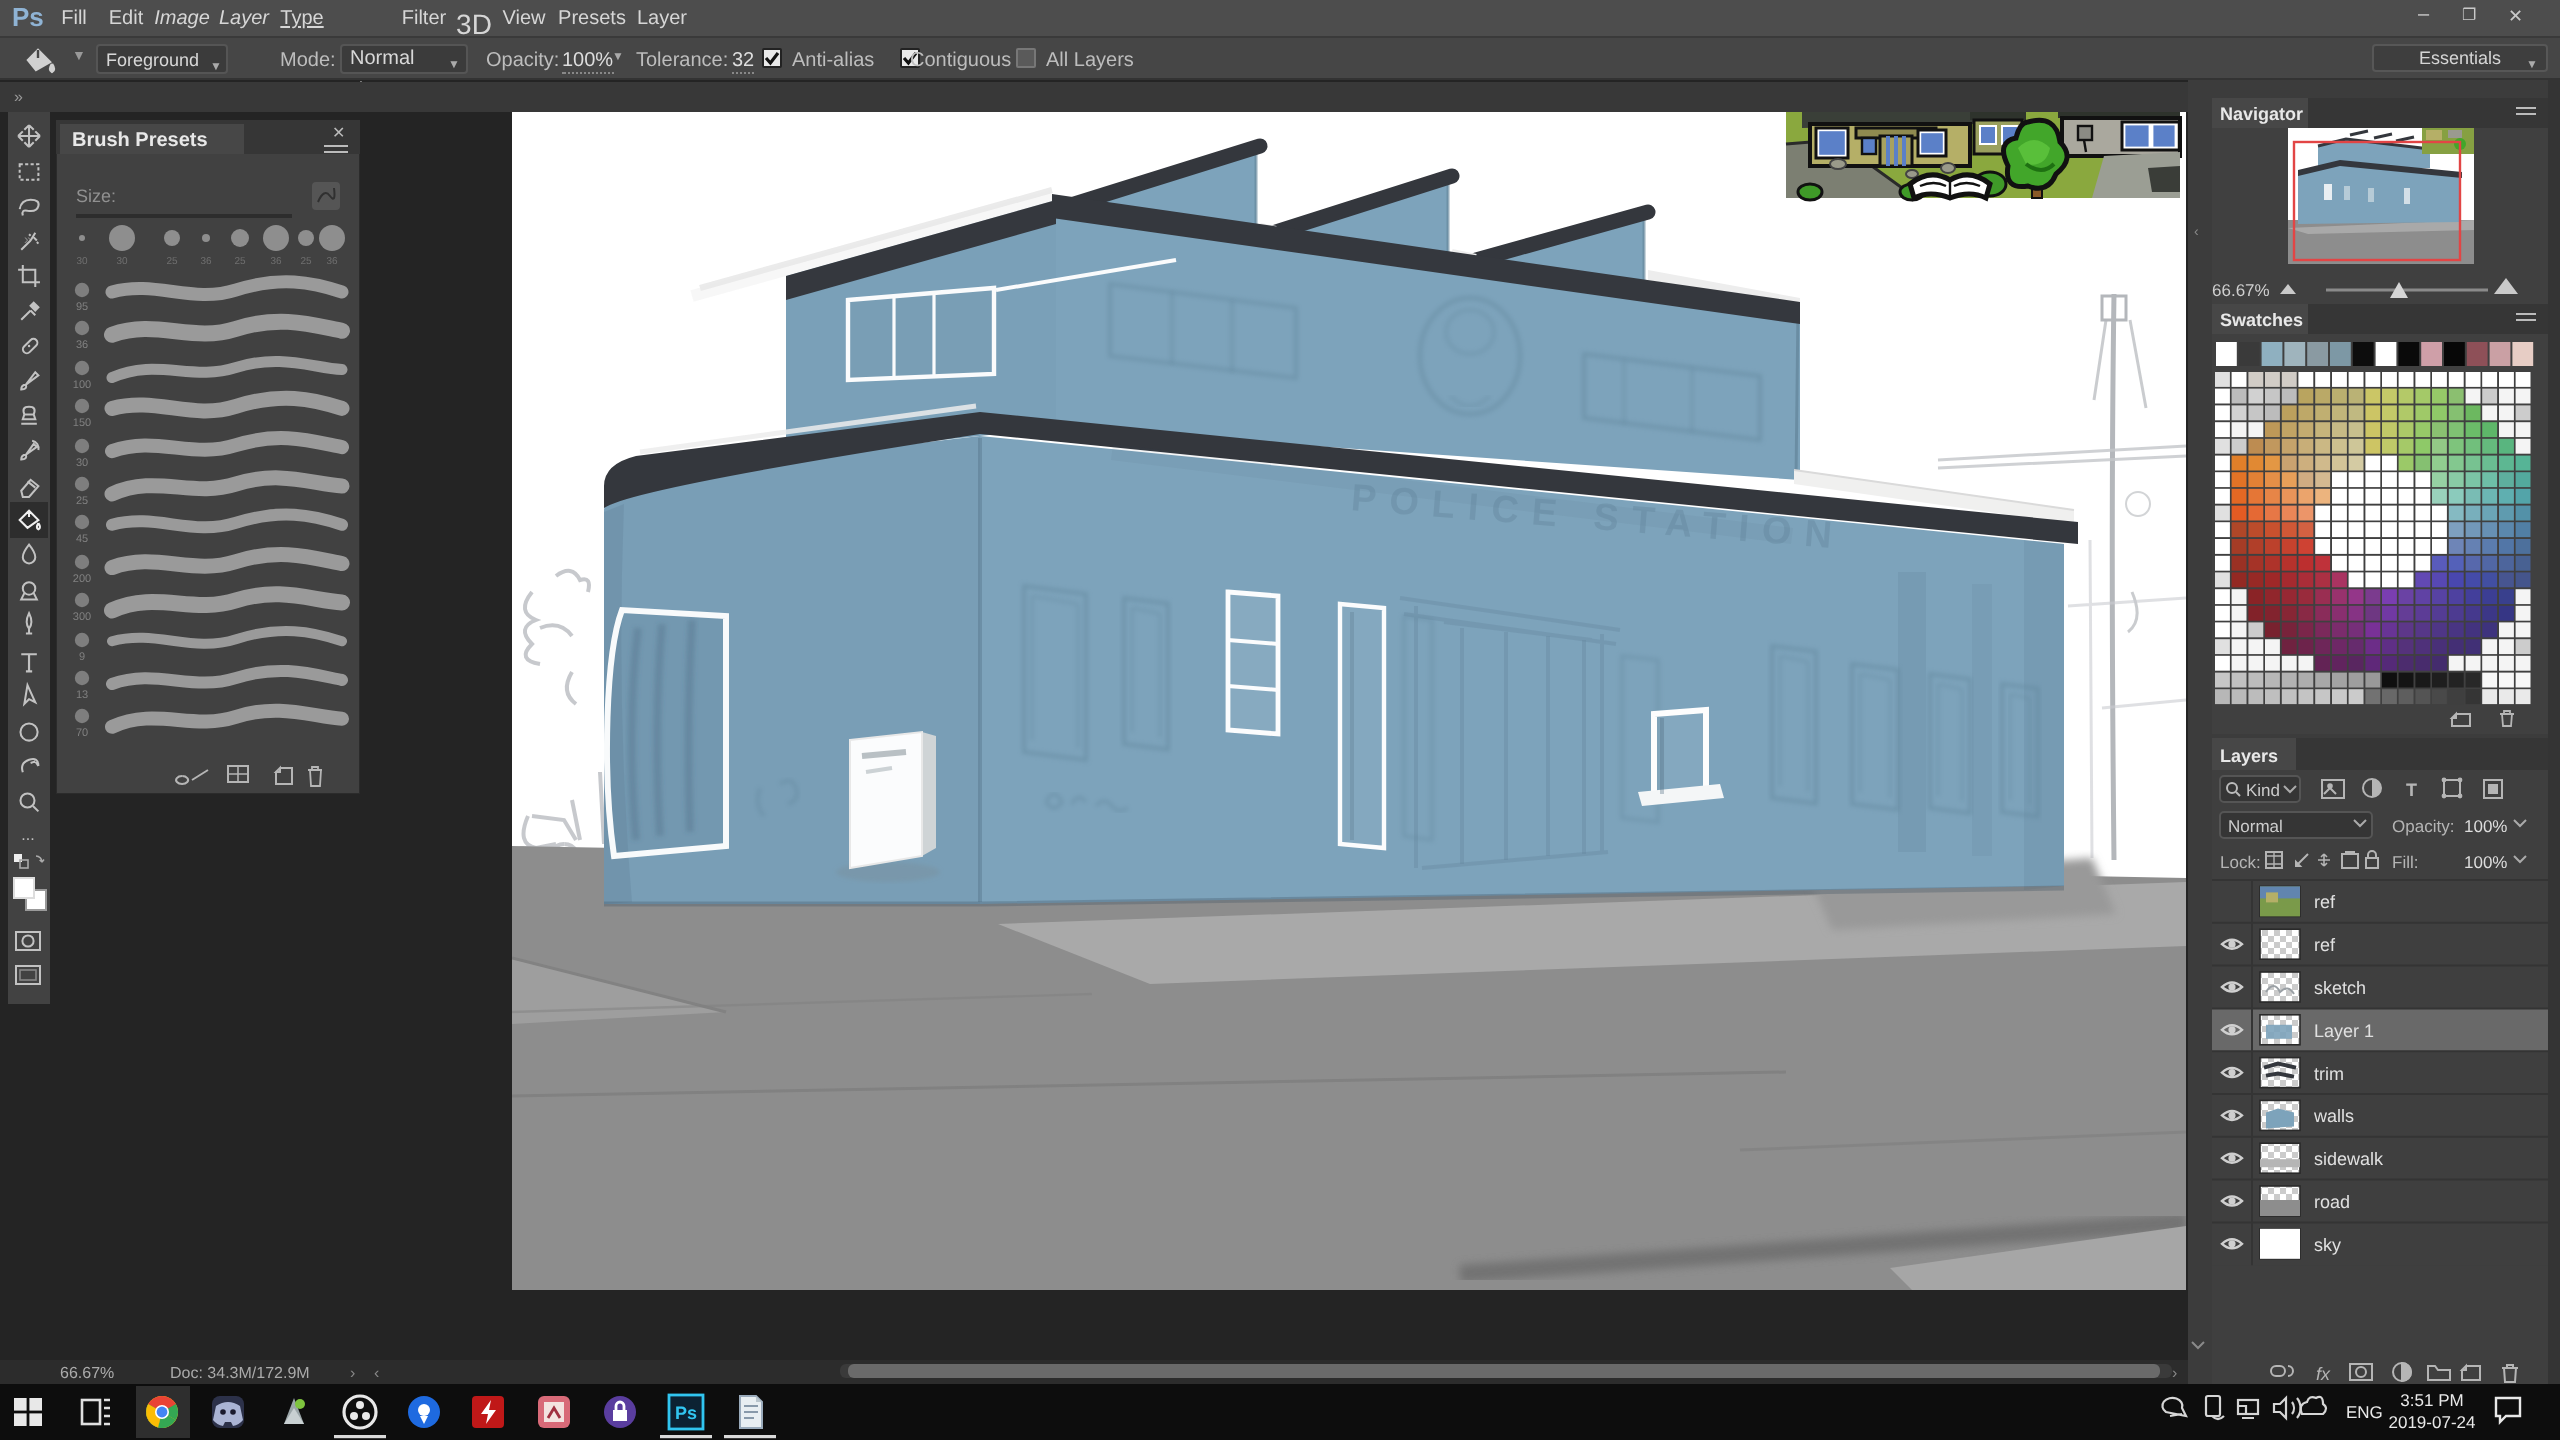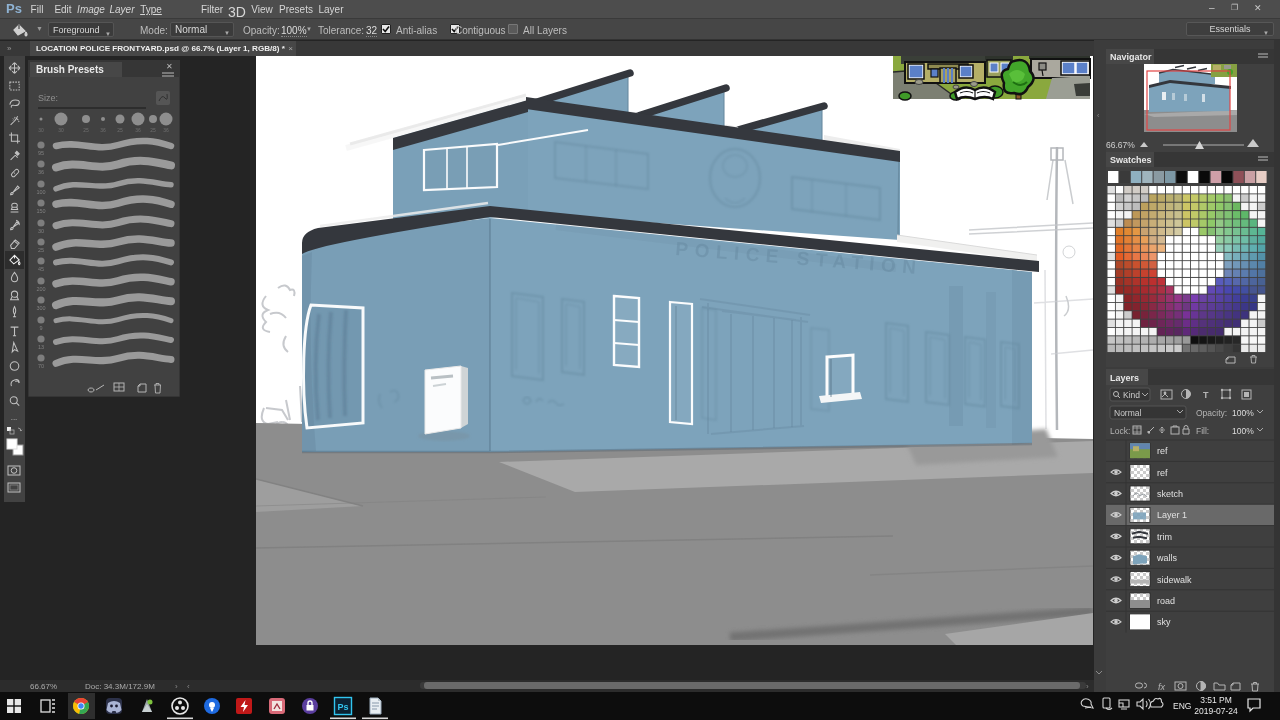--- a/index.html
+++ b/index.html
@@ -44,21 +44,20 @@
       <path d="M9 3 L9 7" stroke="#464646"></path>
       <path d="M16 10 q2 3 0 4 q-2 -1 0 -4" fill="#d0d0d0"></path>
       </g>
     </svg><span class="abs" style="left:36px;top:6px;color:#999;font-size:7px;">▼</span><span class="abs field" style="left:48px;top:3px;width:66px;font-size:9px;line-height:14px;">Foreground<span style="position:absolute;right:2px;top:4px;font-size:6px;color:#aaa;">▼</span></span><span class="abs lbl" style="left:140px;top:6px;">Mode:</span><span class="abs field" style="left:170px;top:3px;width:64px;">Normal<span style="position:absolute;right:3px;top:4px;font-size:6px;color:#aaa;">▼</span></span><span class="abs lbl" style="left:243px;top:6px;">Opacity:</span><span class="abs" style="left:281px;top:6px;color:#ddd;border-bottom:1px dotted #888;">100%</span><span class="abs" style="left:306px;top:7px;font-size:6px;color:#aaa;">▼</span><span class="abs lbl" style="left:318px;top:6px;">Tolerance:</span><span class="abs" style="left:366px;top:6px;color:#ddd;border-bottom:1px dotted #888;">32</span><span class="abs cb" style="left:381px;top:5px;"><svg width="10" height="10" style="position:absolute;left:-1px;top:-1px;">
         <path d="M2 5 l2.2 2.5 L8 2.5" stroke="#111" stroke-width="1.6" fill="none"></path>
       </svg></span><span class="abs lbl" style="left:396px;top:6px;">Anti-alias</span><span class="abs cb" style="left:440px;top:5px;"><svg width="10" height="10" style="position:absolute;left:-1px;top:-1px;">
         <path d="M2 5 l2.2 2.5 L8 2.5" stroke="#111" stroke-width="1.6" fill="none"></path>
       </svg></span><span class="abs lbl" style="left:455px;top:6px;">Contiguous</span><span class="abs" style="left:508px;top:5px;width:10px;height:10px;background:#5a5a5a;border:1px solid #777;border-radius:1px;"></span><span class="abs lbl" style="left:523px;top:6px;">All Layers</span><span class="abs" style="left:1186px;top:3px;width:88px;height:14px;background:#3e3e3e;border:1px solid #575757;border-radius:2px;color:#d5d5d5;font-size:9px;text-align:center;line-height:13px;">Essentials<span style="position:absolute;right:4px;top:4px;font-size:6px;color:#aaa;">▼</span></span></div>
 <div class="abs" id="tabrow">
     <span class="abs" style="left:7px;top:3px;color:#999;font-size:8px;">»</span>
-    <div class="abs" id="doctab"><span style="padding-left:6px;">LOCATION POLICE FRONTYARD.psd @ 66.7% (Layer 1, RGB/8) *</span><span style="position:absolute;right:3px;top:0;color:#aaa;font-weight:normal;">×</span></div>
     <span class="abs" style="left:1264px;top:2px;color:#999;font-size:8px;">»</span>
   </div>
 <svg class="abs" id="canvas" width="837" height="589" viewBox="0 0 837 589">
     <defs>
       <filter id="b1">
         <feGaussianBlur stdDeviation="2"></feGaussianBlur>
       </filter>
       <filter id="b2">
         <feGaussianBlur stdDeviation="1"></feGaussianBlur>
       </filter>

